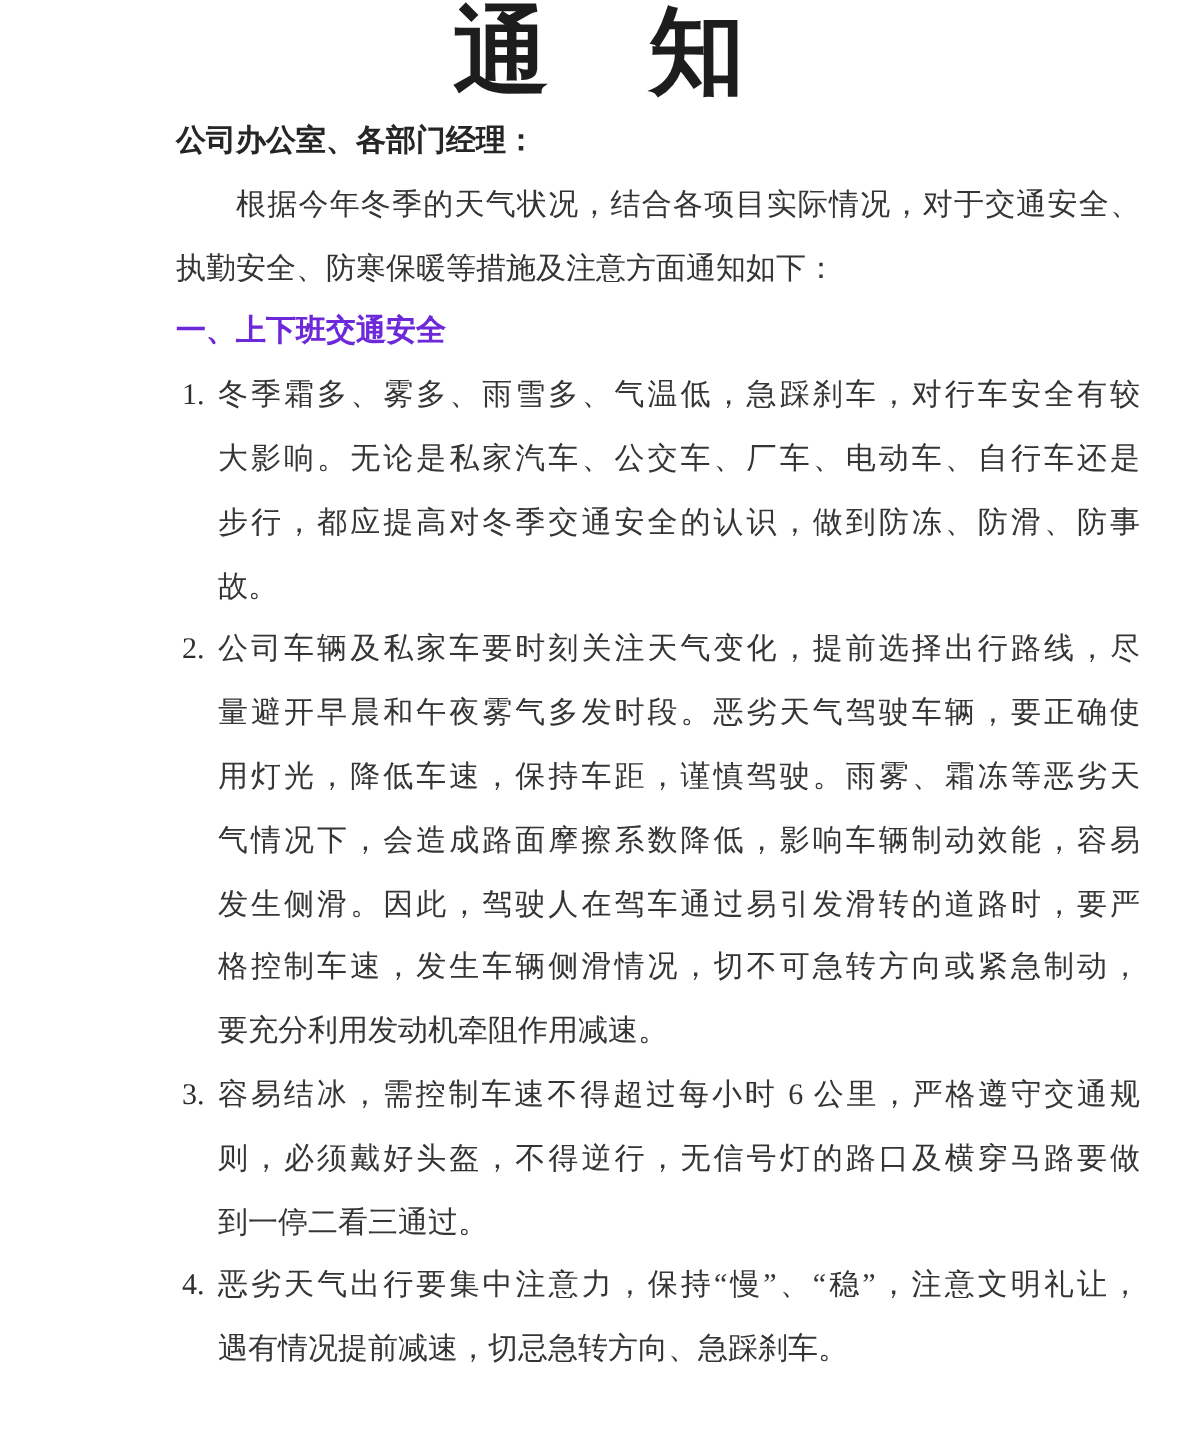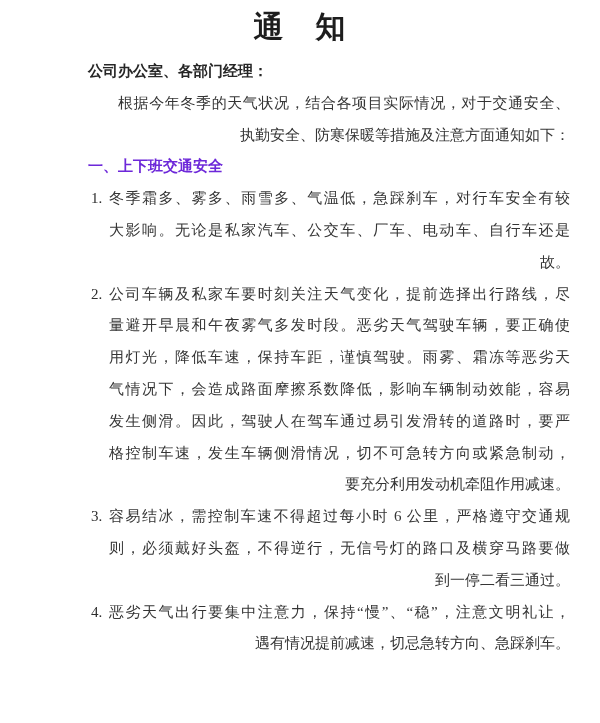--- a/index.html
+++ b/index.html
@@ -9,37 +9,37 @@
     height: 723px;
     background: #ffffff;
     overflow: hidden;
     font-family: "Liberation Serif", "DejaVu Serif", serif;
     color: #353535;
     box-sizing: border-box;
   }
   .title {
     padding-top: 6px;
     text-align: center;
-    font-size: 30px;
+    font-size: 48px;
     line-height: 42px;
     font-weight: 700;
     color: #1d1d1d;
     letter-spacing: 1px;
   }
   .content {
     margin-top: 8px;
     padding: 0 30px 0 88px;
     font-size: 15px;
     line-height: 31.8px;
   }
   .greeting {
     font-weight: 700;
     color: #262626;
   }
-  .line { white-space: nowrap; text-align: right; }
+  .line { white-space: nowrap; }
   .line.wrapok { white-space: normal; }
   .line.justify {
     white-space: normal;
     text-align: justify;
     text-align-last: justify;
   }
   .indent2 { text-indent: 2em; }
   .section-heading {
     font-weight: 700;
     color: #6d28d9;
@@ -63,20 +63,21 @@
     <div class="greeting">公司办公室、各部门经理：</div>
     <div class="line justify indent2">根据今年冬季的天气状况，结合各项目实际情况，对于交通安全、</div>
     <div class="line wrapok">执勤安全、防寒保暖等措施及注意方面通知如下：</div>
     <div class="section-heading">一、上下班交通安全</div>
     <div class="notice-list" id="notice-list">
         <div class="list-item">
           <span class="item-number">1.</span>
           <div class="item-body">
             <div class="line justify">冬季霜多、雾多、雨雪多、气温低，急踩刹车，对行车安全有较</div>
             <div class="line justify">大影响。无论是私家汽车、公交车、厂车、电动车、自行车还是</div>
+            <div class="line justify">步行，都应提高对冬季交通安全的认识，做到防冻、防滑、防事</div>
             <div class="line wrapok">故。</div>
           </div>
         </div>
         <div class="list-item">
           <span class="item-number">2.</span>
           <div class="item-body">
             <div class="line justify">公司车辆及私家车要时刻关注天气变化，提前选择出行路线，尽</div>
             <div class="line justify">量避开早晨和午夜雾气多发时段。恶劣天气驾驶车辆，要正确使</div>
             <div class="line justify">用灯光，降低车速，保持车距，谨慎驾驶。雨雾、霜冻等恶劣天</div>
             <div class="line justify">气情况下，会造成路面摩擦系数降低，影响车辆制动效能，容易</div>

